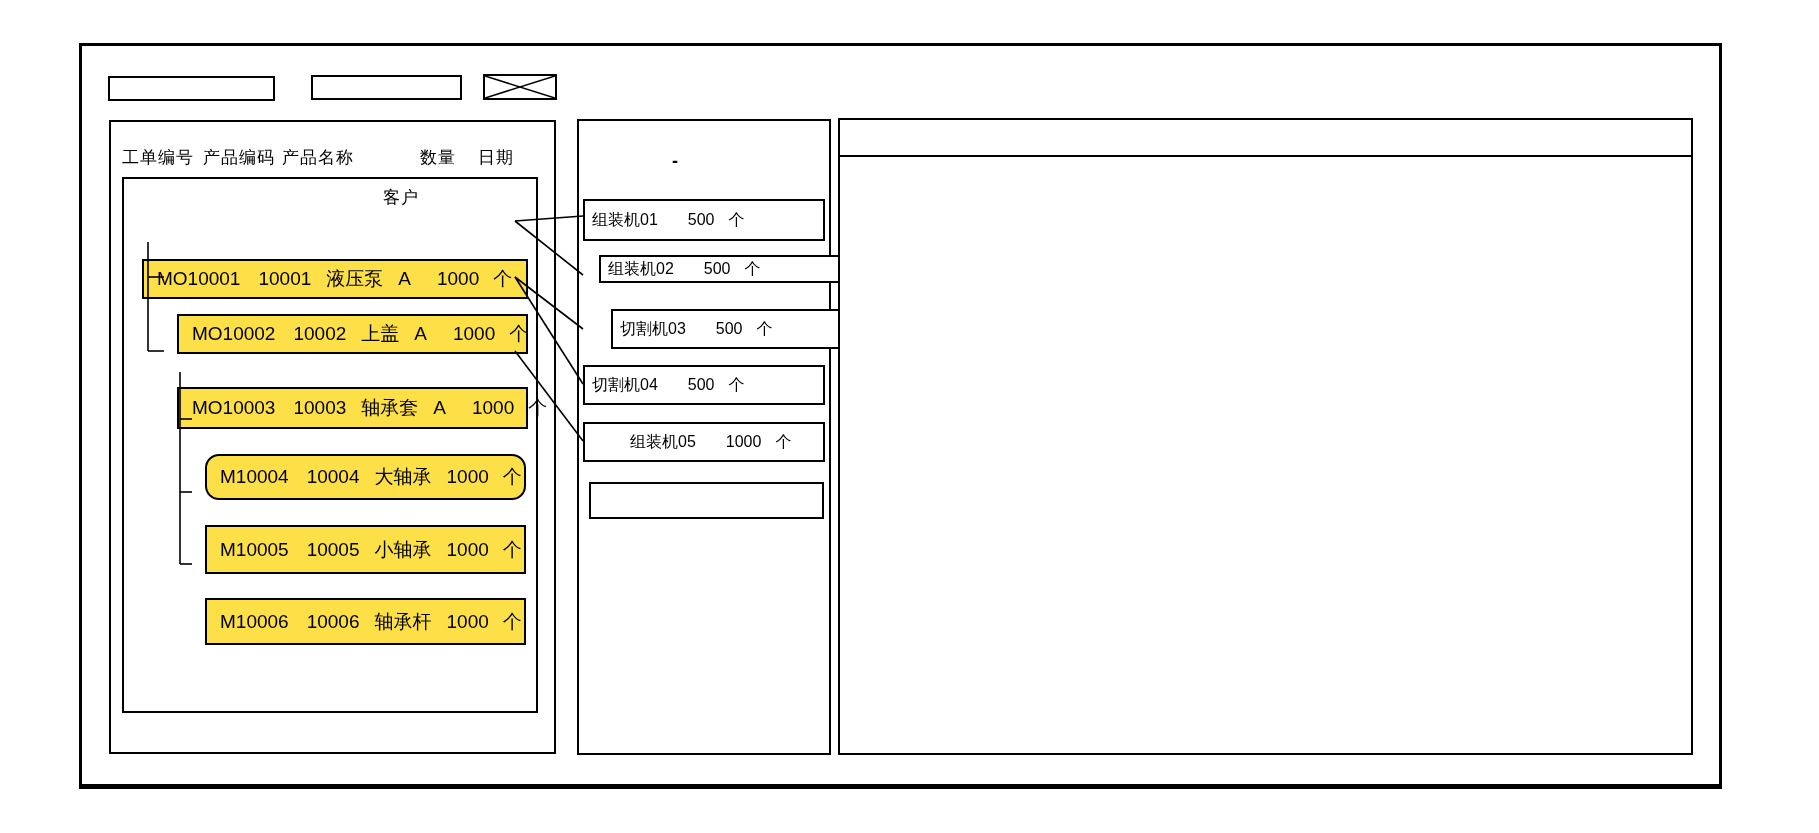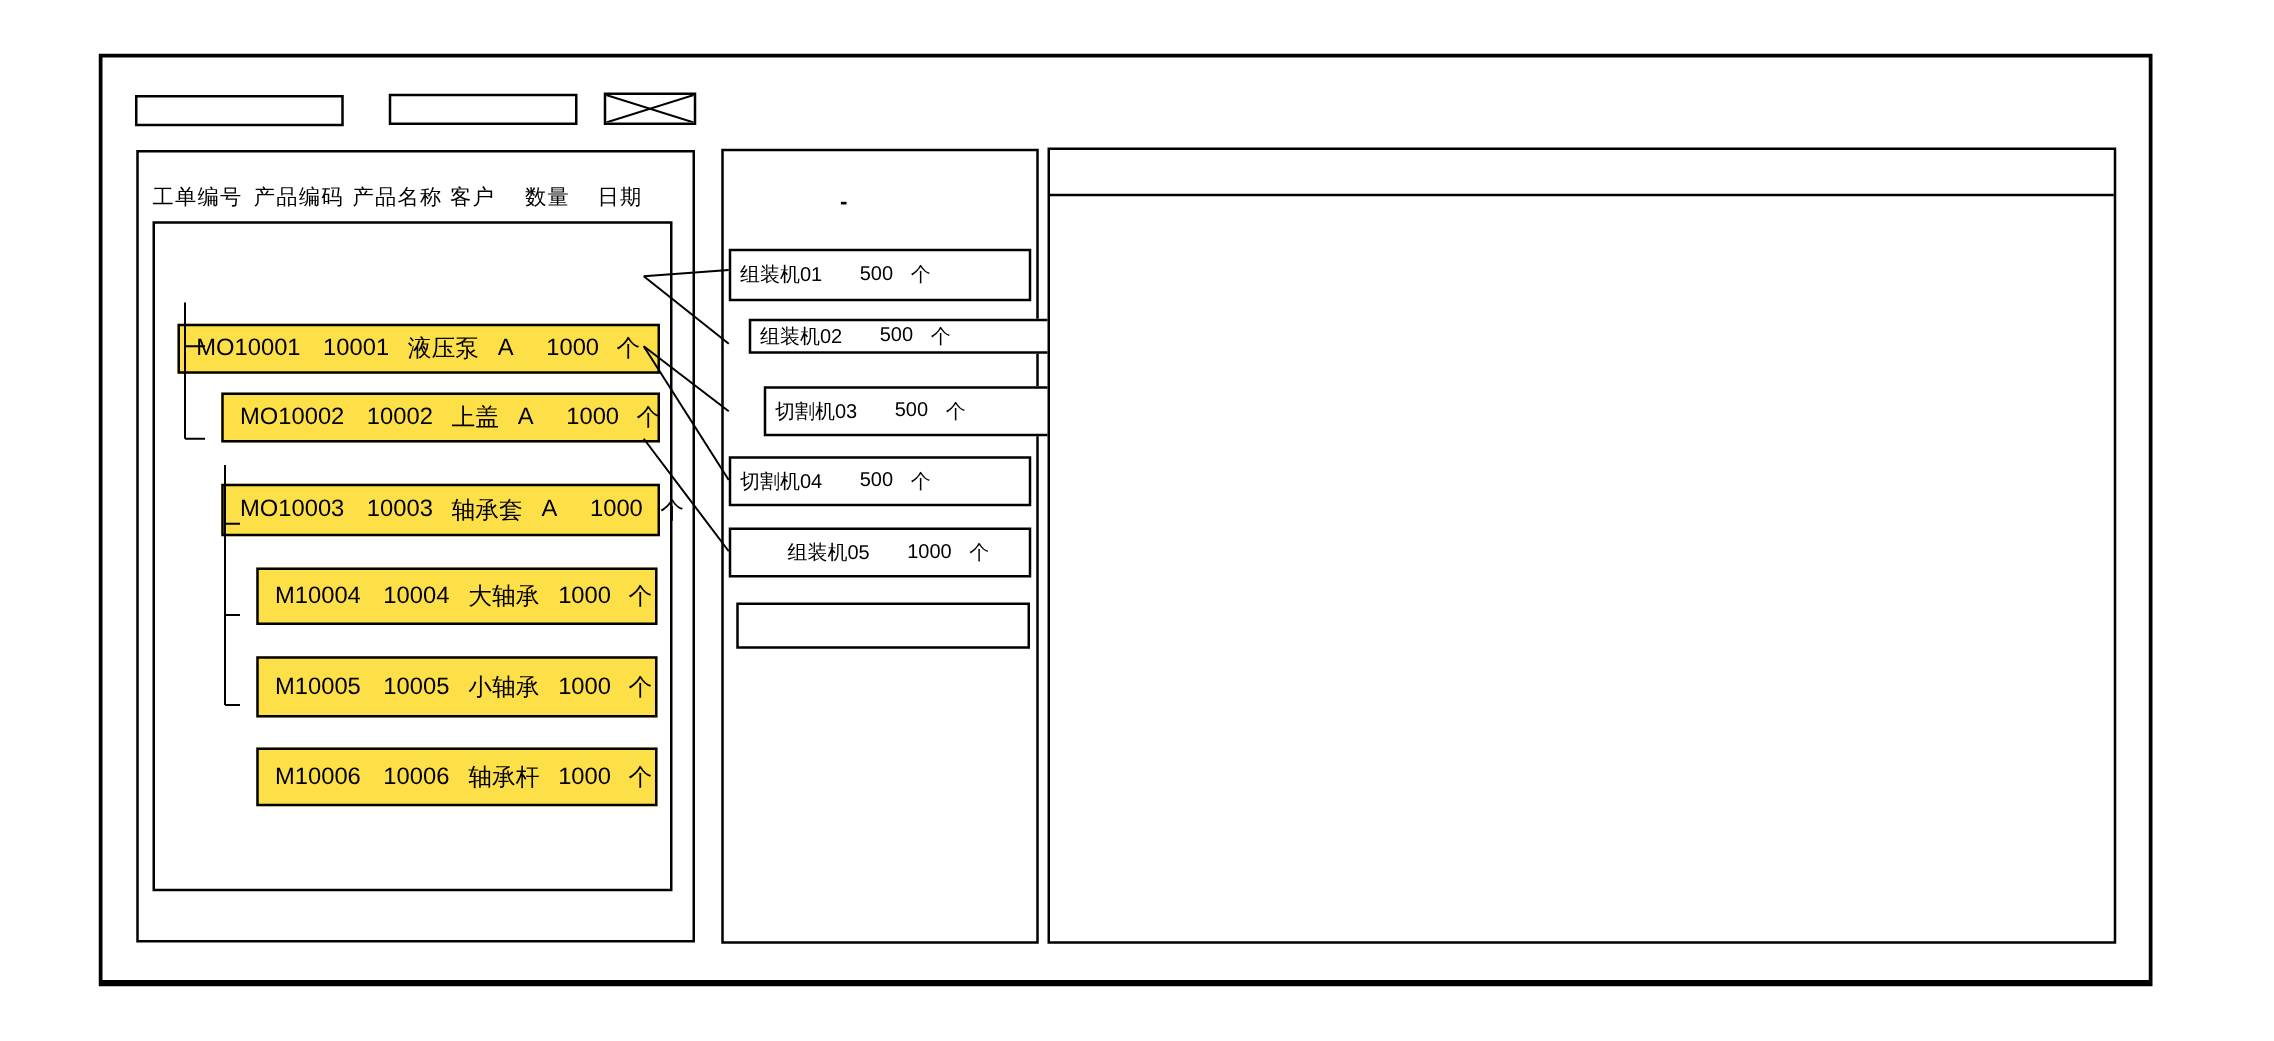--- a/index.html
+++ b/index.html
@@ -40,21 +40,21 @@
 
   
   .col-h {
     position: absolute;
     top: 24px;
     font-size: 17px;
     letter-spacing: 1px;
     white-space: nowrap;
   }
   .ch0 { left: 11px; }  .ch1 { left: 92px; }  .ch2 { left: 171px; }
-  .ch3 { left: 249px; } .ch4 { left: 309px; } .ch5 { left: 367px; }
+  .ch3 { left: 272px; margin-top: 40px; } .ch4 { left: 309px; } .ch5 { left: 367px; }
 
   
   .tree-area {
     left: 11px; top: 55px;
     width: 416px; height: 536px;
     border: 2px solid #000;
   }
 
   
   .node {
@@ -63,21 +63,21 @@
     background: #fde047;
     display: flex;
     align-items: center;
     padding-left: 13px;
     font-size: 19px;
     white-space: nowrap;
   }
   .n0 { left: 18px; top: 80px;  width: 386px; height: 40px; }
   .n1 { left: 53px; top: 135px; width: 351px; height: 40px; }
   .n2 { left: 53px; top: 208px; width: 351px; height: 42px; }
-  .n3 { left: 81px; top: 275px; width: 321px; height: 46px; }
+  .n3 { left: 81px; top: 275px; width: 321px; height: 46px; border-radius: 14px; }
   .n4 { left: 81px; top: 346px; width: 321px; height: 49px; }
   .n5 { left: 81px; top: 419px; width: 321px; height: 47px; }
   .f-id   { margin-right: 18px; }
   .f-code { margin-right: 15px; }
   .f-name { margin-right: 15px; }
   .f-cust { margin-right: 26px; }
   .f-qty  { margin-right: 14px; }
 
   
   .mbox {

